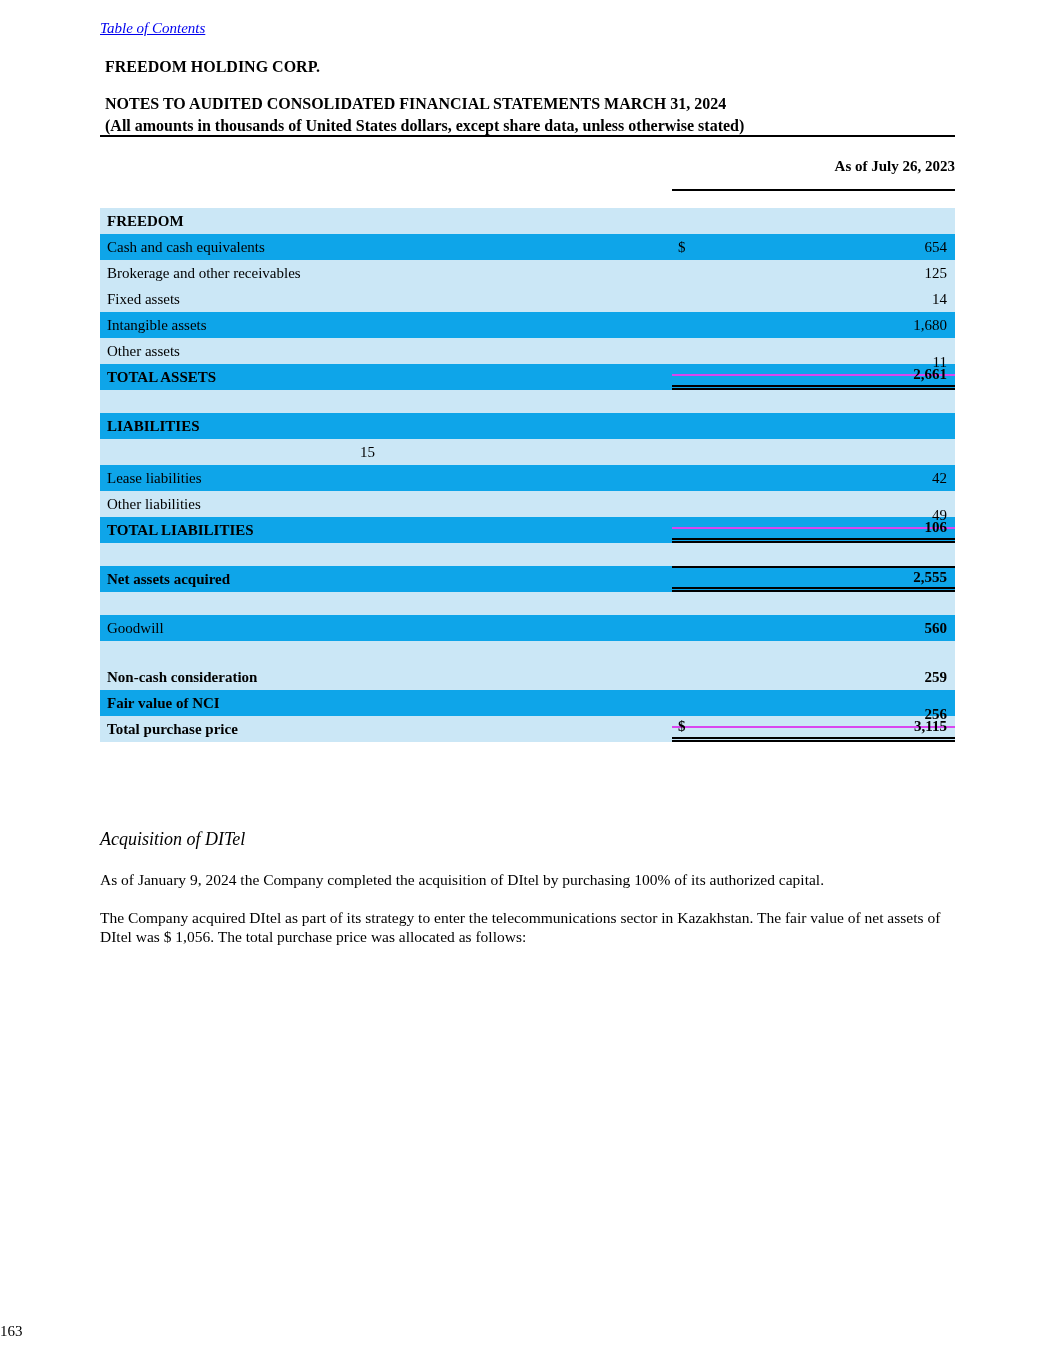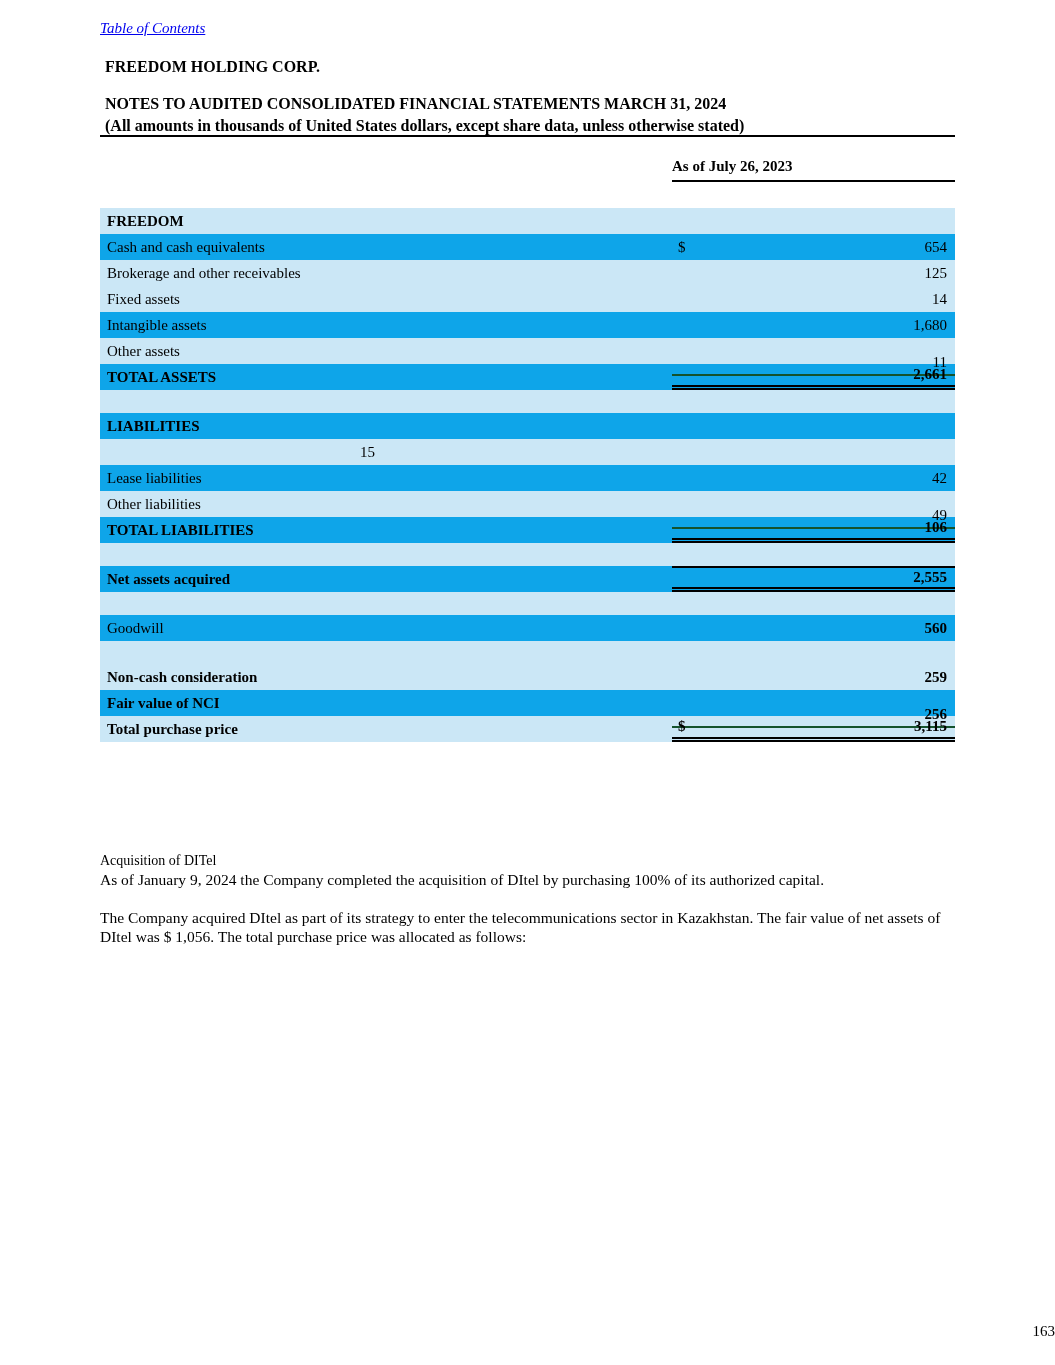--- a/index.html
+++ b/index.html
@@ -12,46 +12,46 @@
     position:absolute; top:20px; left:100px;
     font-size:15px; font-style:italic; text-decoration:underline;
     color:var(--link-blue,#0000ee); cursor:pointer;
   }
   .company  { position:absolute; top:58px;  left:105px; font-size:16px; font-weight:bold; }
   .title    { position:absolute; top:95px;  left:105px; font-size:16px; font-weight:bold; }
   .subtitle { position:absolute; top:117px; left:105px; font-size:16px; font-weight:bold; }
   .rule     { position:absolute; top:135px; left:100px; width:855px; border-top:2.5px solid #000; }
   .colhead {
     position:absolute; top:158px; left:672px; width:283px; box-sizing:border-box;
-    text-align:left; font-weight:bold; font-size:15px; padding-bottom:5px;
+    text-align:right; font-weight:bold; font-size:15px; padding-bottom:14px;
     border-bottom:2px solid #000;
   }
   .fin-table { position:absolute; top:208px; left:100px; width:855px; }
   .trow { display:flex; height:26px; align-items:center; }
   .trow.spacer { height:23px; }
   .bg-blue  { background:var(--row-blue,#cbe7f6); }
   .bg-white { background:#0ea5e9; }
   .lbl { flex:1; padding-left:7px; font-size:15px; white-space:nowrap; }
   .vr {
     width:283px; height:100%; box-sizing:border-box;
     display:flex; align-items:center; padding:0 8px 0 6px; font-size:15px;
   }
   .cur { }
   .val { margin-left:auto; }
-  .bottom-single { border-bottom:2px solid #14532d;margin-top:24px; }
+  .bottom-single { border-bottom:2px solid #d946ef;margin-top:24px; }
   .bottom-double { border-bottom:5px double #000; }
   .top-single    { border-top:2px solid #000; }
-  .sect-head { position:absolute; top:853px; left:100px; font-size:14px; }
+  .sect-head { position:absolute; top:829px; left:100px; font-size:18px; font-style:italic; }
   .para {
     position:absolute; left:100px; width:860px; margin:0;
     font-size:15.5px; line-height:19px;
   }
   .para-1 { top:870px; }
   .para-2 { top:908px; }
-  .pagenum { position:absolute; top:1323px; left:0; width:100%; text-align:right; font-size:15px; }
+  .pagenum { position:absolute; top:1323px; left:0; width:100%; text-align:left; font-size:15px; }
 </style>
 </head>
 <body>
 
 <div class="page">
   <a class="toc" href="#">Table of Contents</a>
   <div class="company">FREEDOM HOLDING CORP.</div>
   <div class="title">NOTES TO AUDITED CONSOLIDATED FINANCIAL STATEMENTS MARCH 31, 2024</div>
   <div class="subtitle">(All amounts in thousands of United States dollars, except share data, unless otherwise stated)</div>
   <div class="rule"></div>

